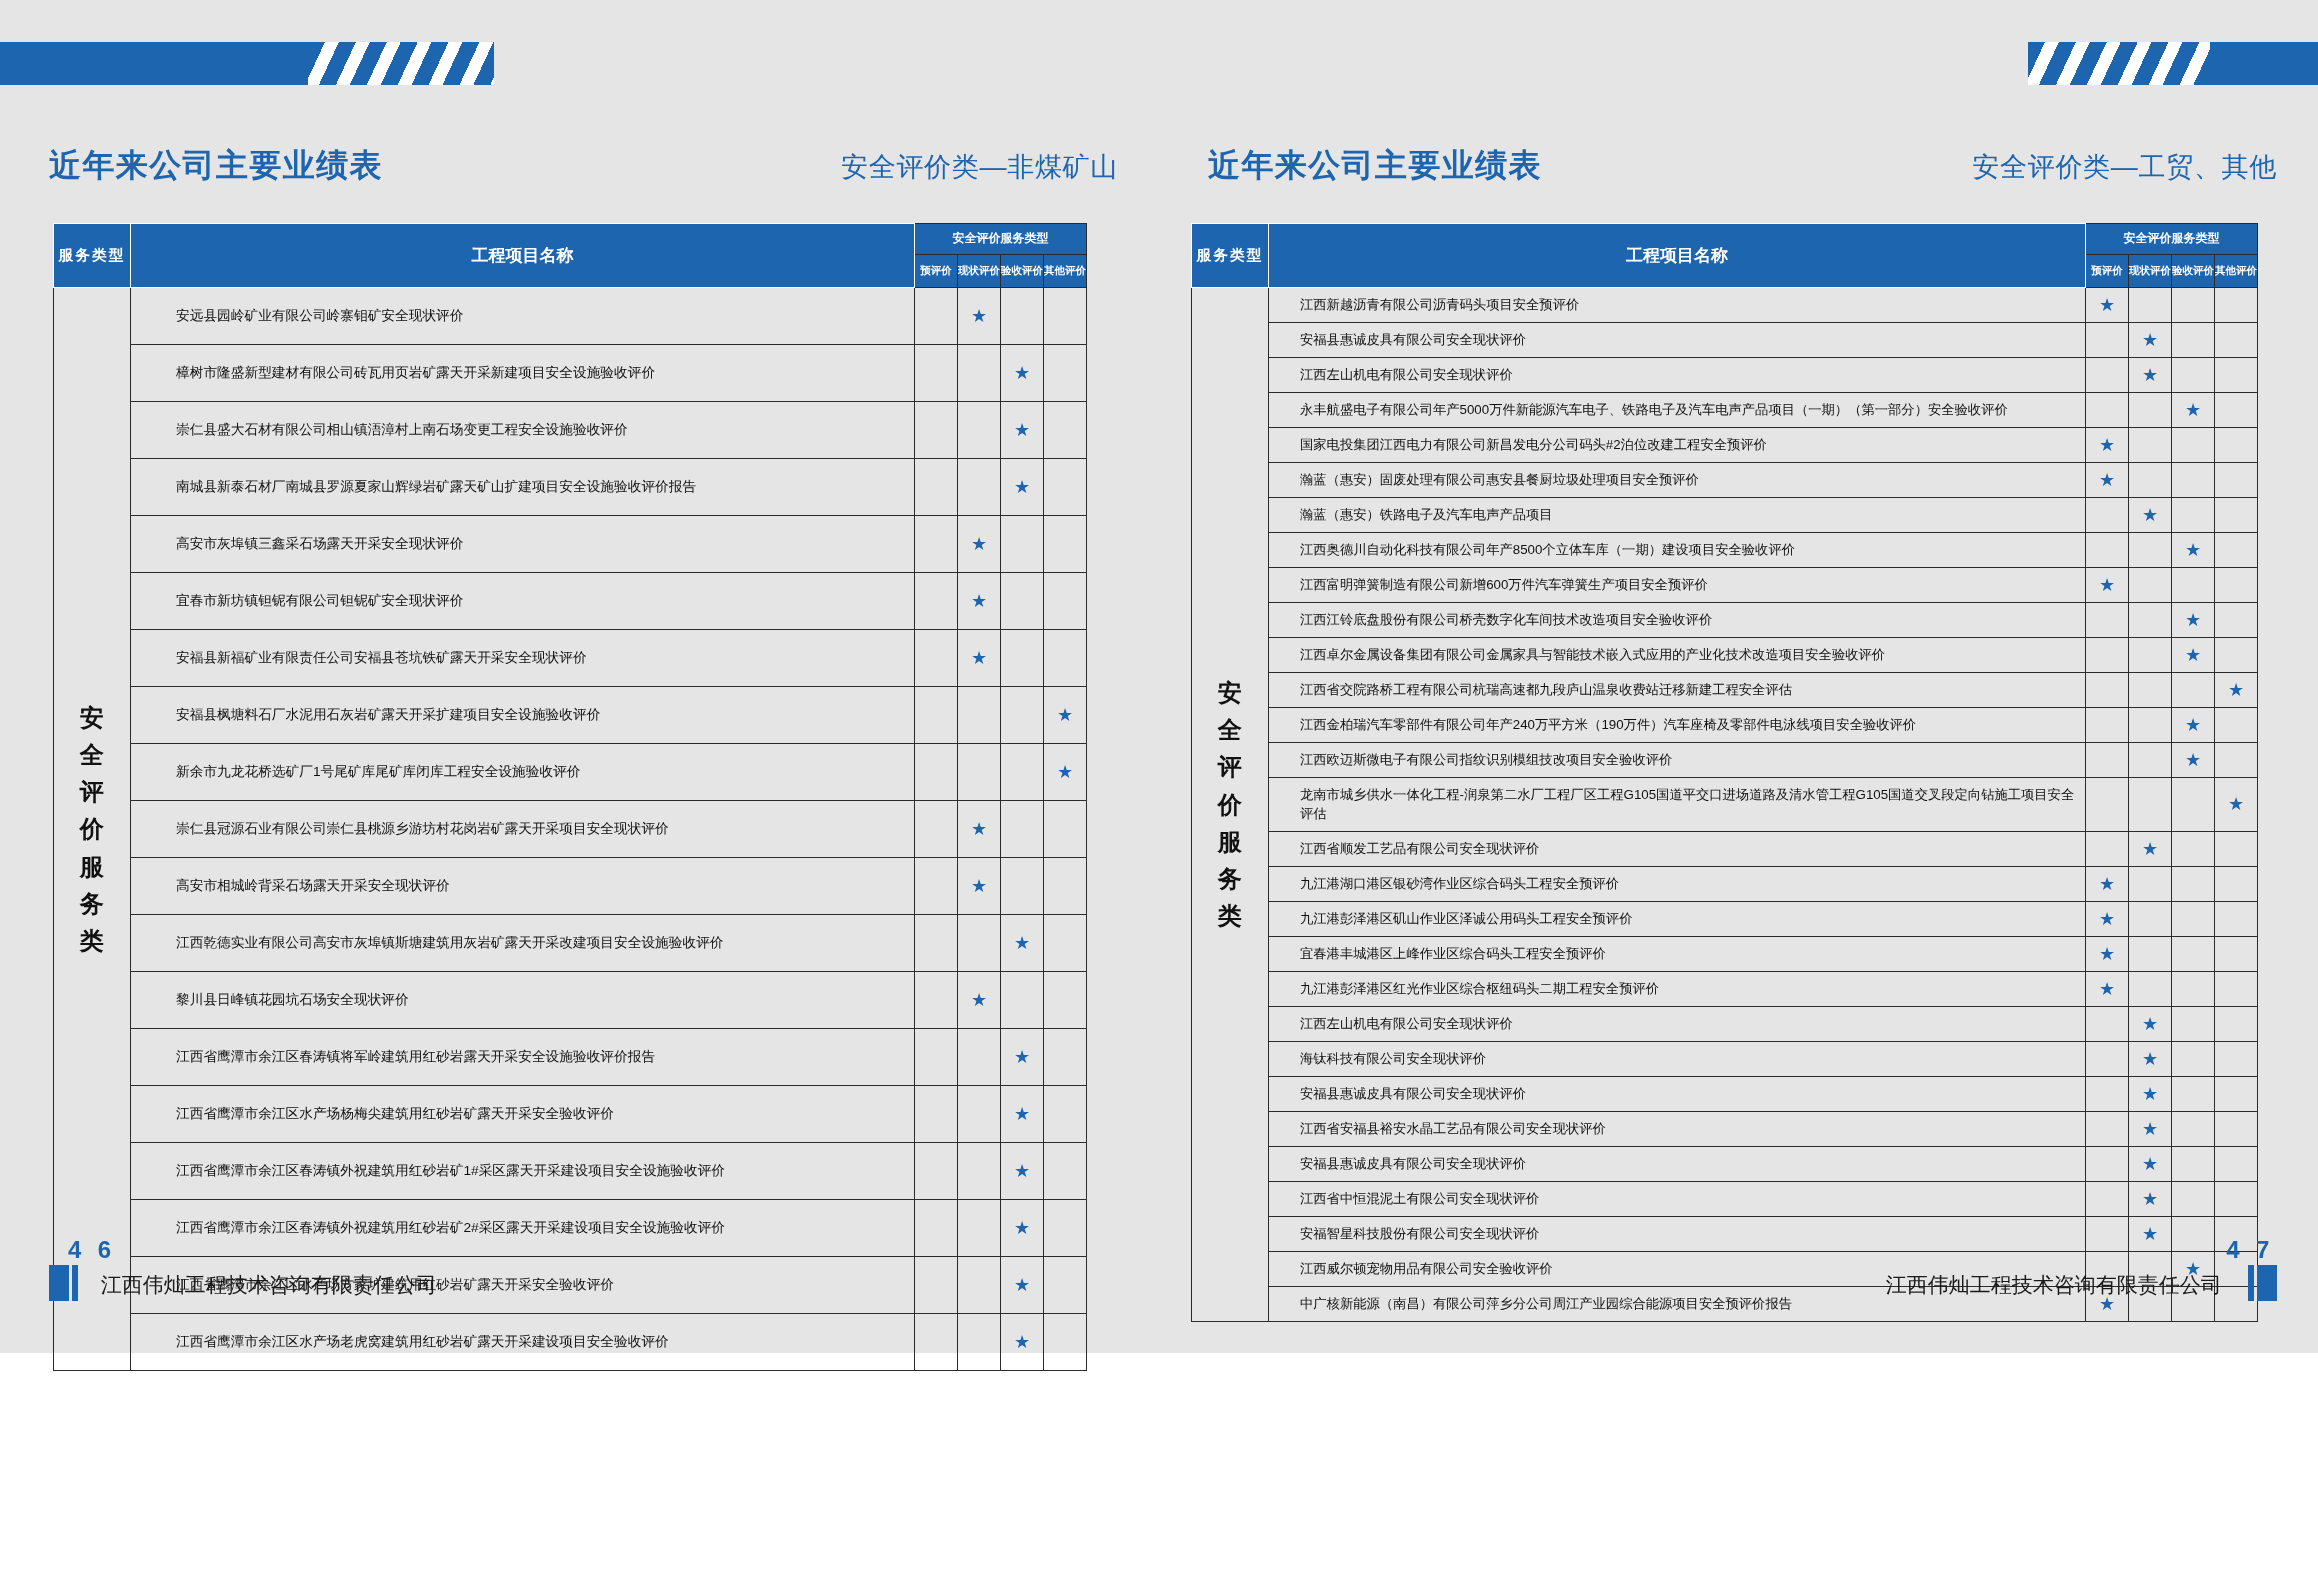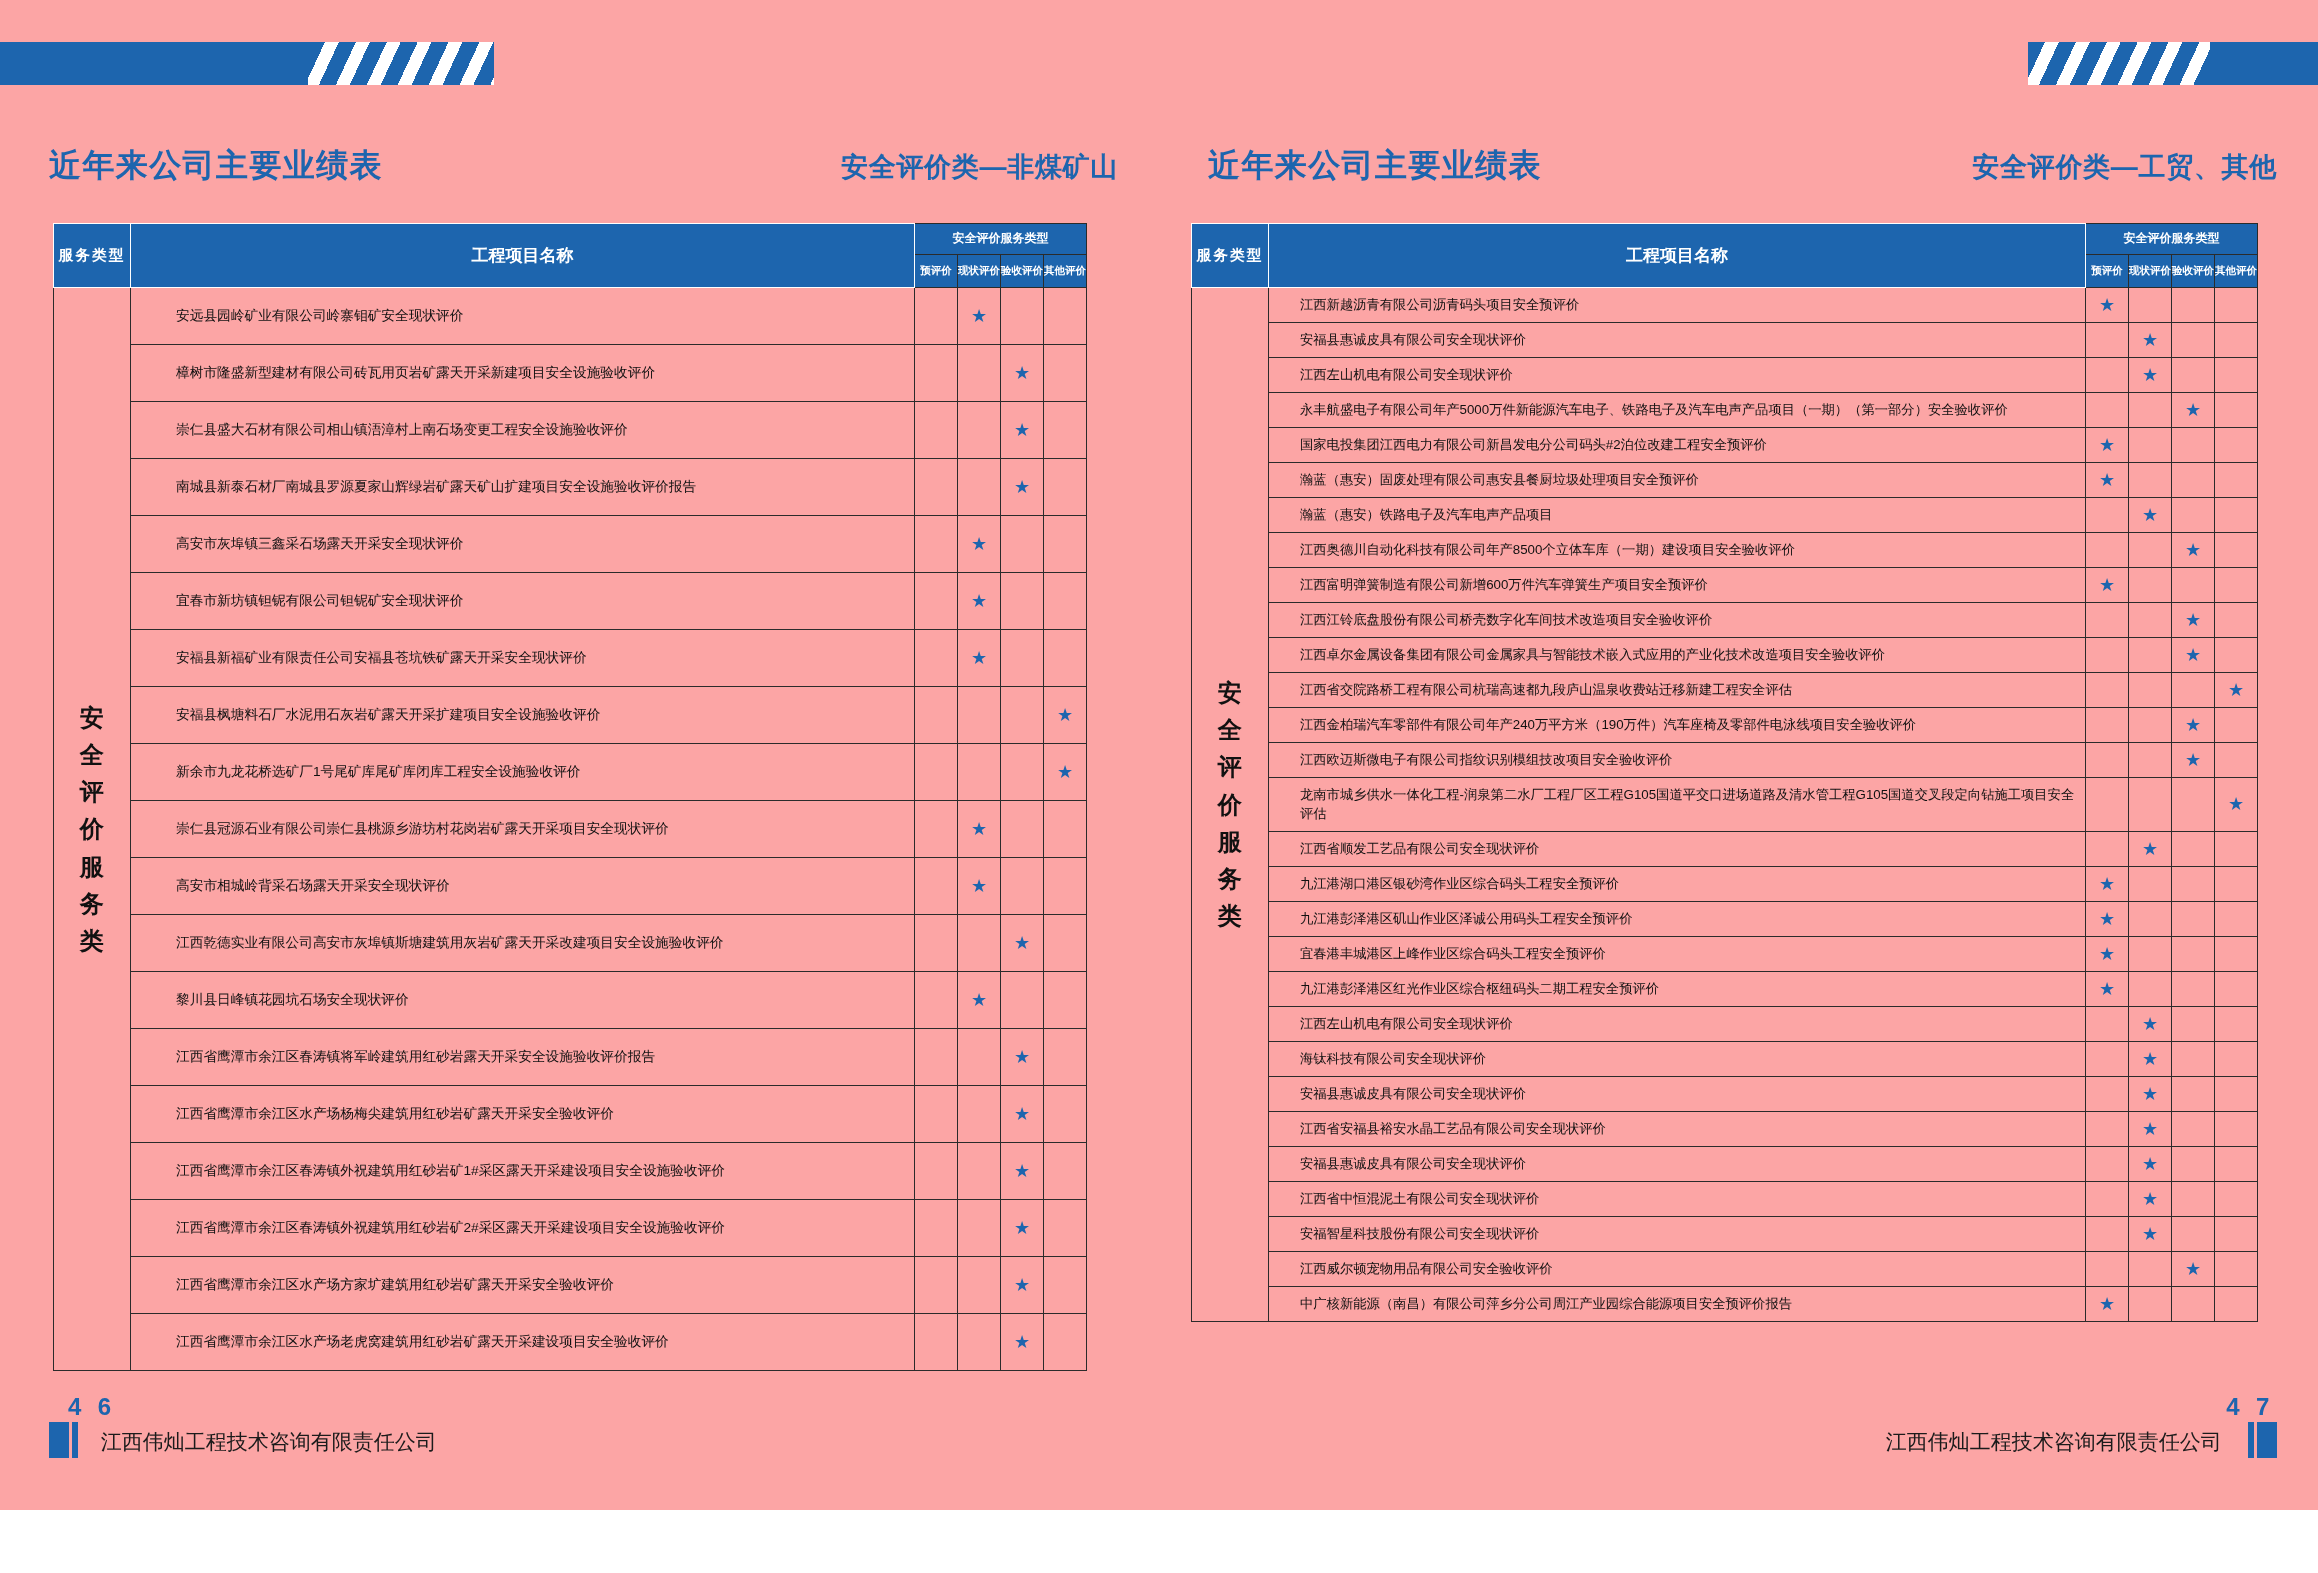--- a/index.html
+++ b/index.html
@@ -3,21 +3,21 @@
 <meta charset="utf-8">
 <style>
   * { box-sizing: border-box; margin: 0; padding: 0; }
   html, body {
     width: 2319px; height: 1574px;
     background: #ffffff;
     font-family: "Liberation Sans", "DejaVu Sans", sans-serif;
     overflow: hidden;
   }
   .spread { position: relative; width: 2319px; height: 1574px; display: flex; }
-  .page { position: relative; width: 1159px; height: 1510px; background: #fca5a5; }
+  .page { position: relative; width: 1159px; height: 1353px; background: #e5e5e5; }
 
   
   .banner { position: absolute; top: 42px; left: 0; width: 100%; height: 43px; }
   .stripes {
     position: absolute; top: 0; height: 43px;
     background-image: repeating-linear-gradient(
         115deg,
         #1d65ae 0px, #1d65ae 15.4px,
         #ffffff 15.4px, #ffffff 28px);
   }
@@ -28,21 +28,21 @@
   
   .titles {
     position: absolute; top: 144px; left: 49px; right: 41px;
     display: flex; align-items: baseline; justify-content: space-between;
   }
   .page-title {
     font-size: 32px; font-weight: 700; color: #1d65ae;
     letter-spacing: 1.4px; white-space: nowrap;
   }
   .page-subtitle {
-    font-size: 27px; font-weight: 700; color: #1d65ae;
+    font-size: 27px; font-weight: 400; color: #1d65ae;
     letter-spacing: 0.7px; white-space: nowrap;
   }
 
   
   .tbl-wrap { position: absolute; top: 223px; left: 53px; }
   .page.left  .tbl-wrap { width: 1034px; }
   .page.right .tbl-wrap { width: 1067px; left: 32px; }
 
   table.perf {
     border-collapse: collapse;

